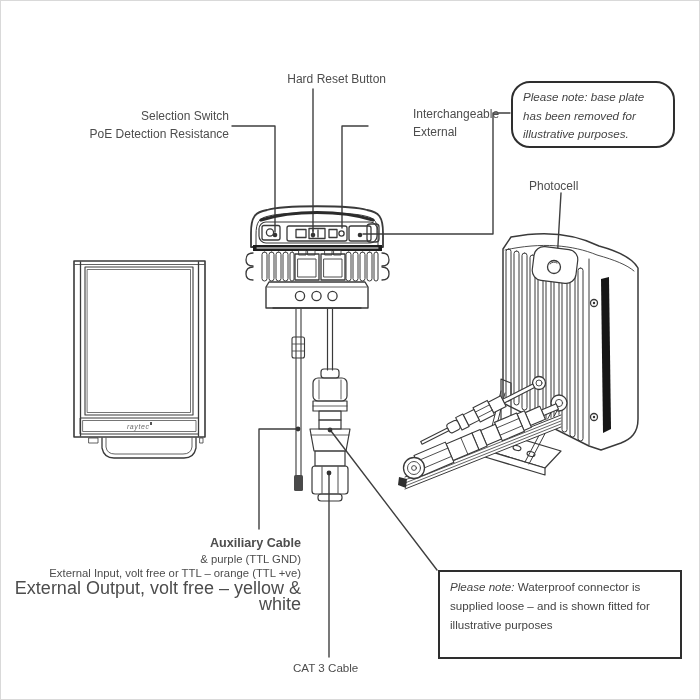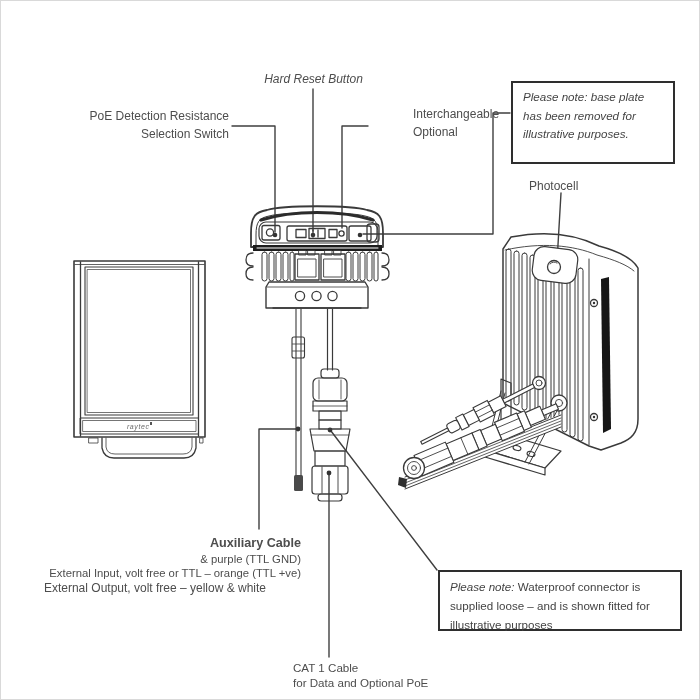--- a/index.html
+++ b/index.html
@@ -3,32 +3,32 @@
 <meta charset="utf-8">
 <style>
   html,body{margin:0;padding:0;background:#fff;}
   #stage{
     position:relative;width:700px;height:700px;background:#ffffff;
     border:1px solid #d9d9d9;box-sizing:border-box;overflow:hidden;
     font-family:"Liberation Sans","DejaVu Sans",sans-serif;color:#4d4d4d;
   }
   svg{position:absolute;left:0;top:0;}
   .lbl{position:absolute;font-size:12px;line-height:18px;color:#4d4d4d;white-space:nowrap;}
-  .lbl.center{text-align:center;font-style:italic;}
+  .lbl.center{text-align:right;}
   .lbl.right{text-align:right;}
   .notebox{
     position:absolute;border:2px solid #2e2e2e;background:#fff;
     font-size:11.6px;line-height:18.5px;color:#444;padding:5px 10px 4px 10px;
     box-sizing:border-box;
   }
   .italic{font-style:italic;}
   .aux-block{position:absolute;text-align:right;color:#4d4d4d;}
   .aux-title{font-size:12.6px;line-height:17px;font-weight:bold;}
   .aux-line{font-size:11.3px;line-height:14px;}
-  .aux-last{font-size:12px;line-height:16px;text-align:center;}
+  .aux-last{font-size:18px;line-height:16px;}
   .cat5{position:absolute;font-size:11.6px;line-height:14.5px;color:#4d4d4d;}
   .logo{
     position:absolute;left:82px;top:420px;width:113px;height:12px;
     text-align:center;font-size:7px;letter-spacing:.6px;color:#6a6a6a;
     line-height:11px;font-style:italic;
   }
   .logo .sq{display:inline-block;width:2.5px;height:2.5px;background:#555;vertical-align:top;margin-top:1px;}
 </style>
 </head>
 <body>
@@ -250,46 +250,45 @@
         <circle cx="413" cy="467" r="10.5" fill="#ffffff"></circle>
         <circle cx="413" cy="467" r="6.5" stroke-width="0.9"></circle>
         <circle cx="413" cy="467" r="2.4" stroke-width="0.9"></circle>
       </g>
     </g>
   </svg>
 
   <div class="lbl center" style="left:240px;top:69px;width:145px;">Hard Reset Button</div>
 
   <div class="lbl right" style="left:40px;top:106px;width:188px;">
+    <div>Selection Switch</div>
     <div>PoE Detection Resistance</div>
-    <div>Selection Switch</div>
   </div>
 
   <div class="lbl" style="left:372px;top:104px;margin-left:40px;">
     <div>Interchangeable</div>
-    <div>Optional</div>
-  </div>
-
-  <div class="notebox italic" style="left:510px;top:80px;width:164px;height:83px;">Please note: base plate has been removed for illustrative purposes.</div>
+    <div>External</div>
+  </div>
+
+  <div class="notebox italic" style="left:510px;top:80px;width:164px;height:67px;border-radius:19px;">Please note: base plate has been removed for illustrative purposes.</div>
 
   <div class="lbl" style="left:528px;top:176px;text-align:center;">Photocell</div>
 
   <div class="aux-block" style="left:8px;top:534px;width:292px;">
     <div class="aux-title">Auxiliary Cable</div>
     <div class="aux-line">&amp; purple (TTL GND)</div>
     <div class="aux-line">External Input, volt free or TTL – orange (TTL +ve)</div>
     <div class="aux-last">External Output, volt free – yellow &amp; white</div>
   </div>
 
   <div class="cat5" style="left:292px;top:660px;">
-    <div>CAT 1 Cable</div>
-    <div>for Data and Optional PoE</div>
-  </div>
-
-  <div class="notebox" style="left:437px;top:569px;width:244px;height:61px;line-height:19px;">
+    <div>CAT 3 Cable</div>
+  </div>
+
+  <div class="notebox" style="left:437px;top:569px;width:244px;height:89px;line-height:19px;">
     <span class="italic">Please note:</span><span> Waterproof connector is supplied loose – and is shown fitted for illustrative purposes</span>
   </div>
 
   <div class="logo">
     <span>raytec</span><span class="sq"></span>
   </div>
 
 </div>
 
 </body></html>

